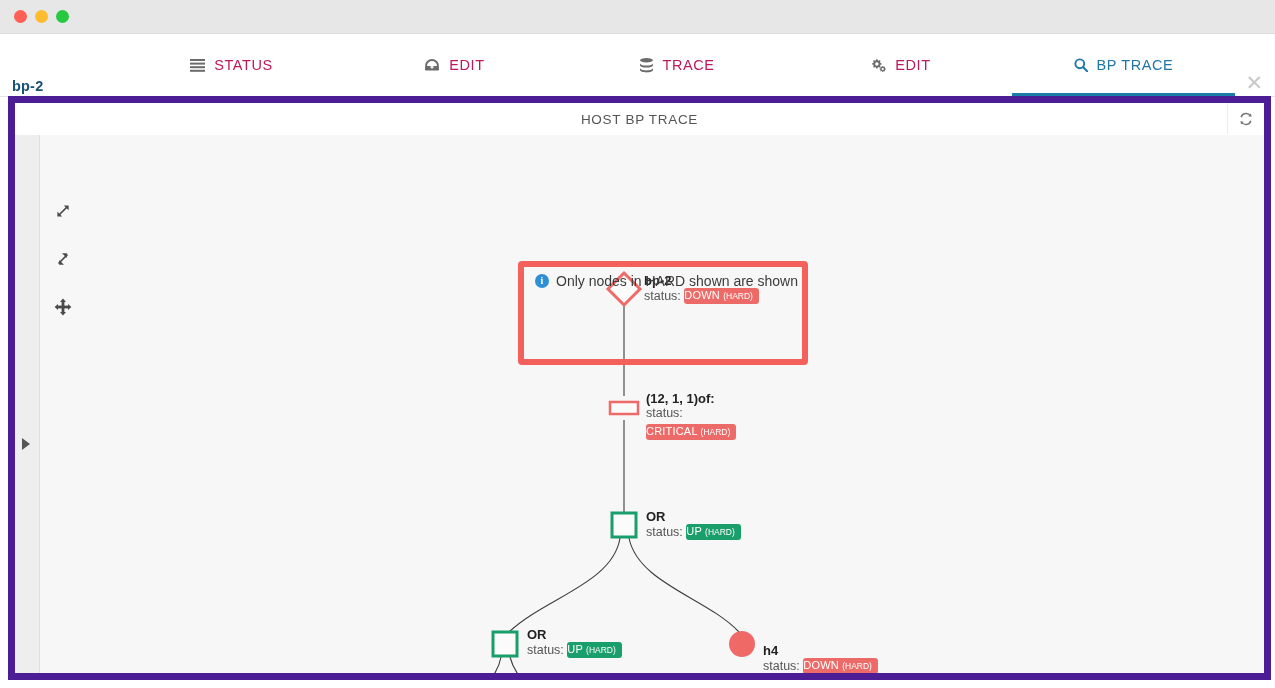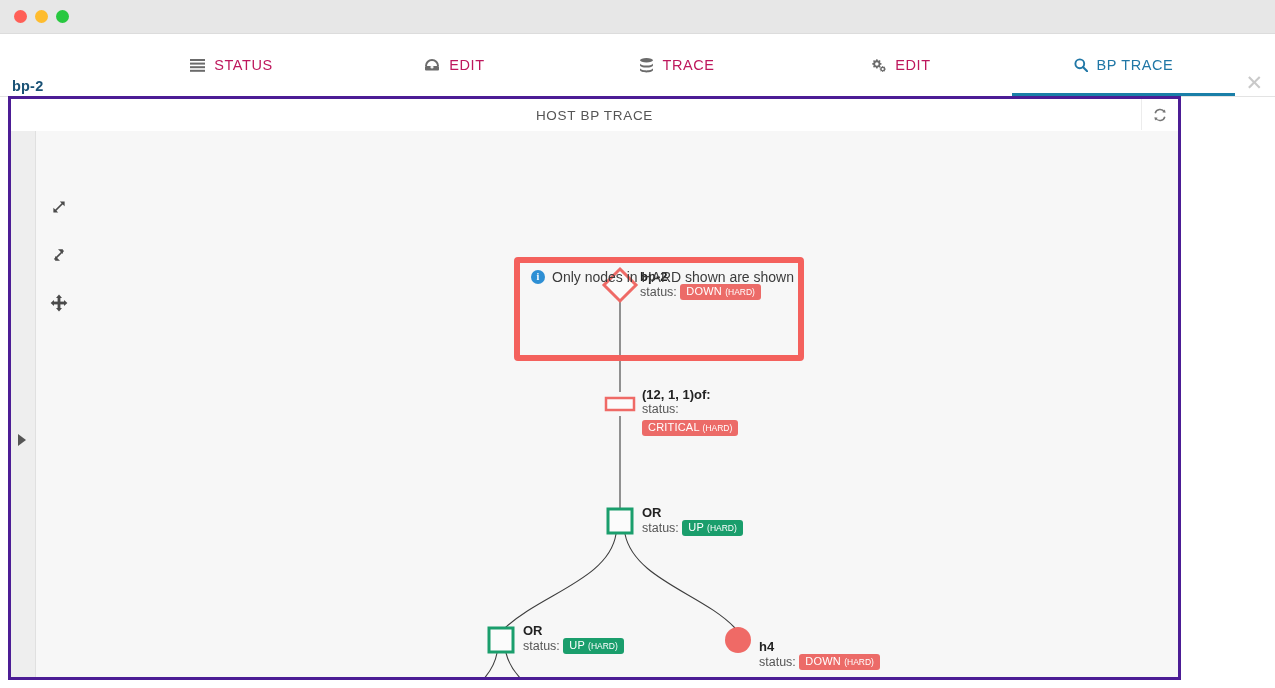--- a/index.html
+++ b/index.html
@@ -48,22 +48,22 @@
   }
   .tab svg{display:block;}
   .navclose{
     position:absolute;right:12px;top:38px;
     font-size:21px;color:#c9c9c9;line-height:1;cursor:pointer;
     font-family:"Liberation Sans",sans-serif;
   }
 
   
   .panel{
-    position:absolute;left:8px;top:96px;width:1173px;height:584px;
-    background:#fff;border:3px solid #4c1d95;box-sizing:border-box;
+    position:absolute;left:8px;top:96px;width:1263px;height:584px;
+    background:#fff;border:7px solid #4c1d95;box-sizing:border-box;
   }
   .panel-head{
     position:relative;height:32px;border-bottom:1px solid #e9abab;
     display:flex;align-items:center;justify-content:center;
     background:#fff;
   }
   .panel-title{
     font-size:13.5px;color:#555;letter-spacing:.7px;
   }
   .refresh-btn{
@@ -91,21 +91,21 @@
 
   .graph{position:absolute;left:24px;top:0;right:0;bottom:0;}
   .graph svg{position:absolute;left:0;top:0;}
 
   
   .nodelabel{position:absolute;font-size:12.5px;color:#2b2b2b;white-space:nowrap;}
   .nodelabel .nm{font-weight:bold;font-size:13px;color:#222;display:block;line-height:15px;}
   .nodelabel .st{color:#555;font-size:12.5px;}
   .badge{
     display:inline-block;color:#fff;border-radius:3px;
-    padding:2px 6px 3px 6px;font-size:11px;line-height:1;letter-spacing:.2px;
+    padding:2px 6px 3px 0;font-size:11px;line-height:1;letter-spacing:.2px;
     vertical-align:1px;
   }
   .badge .sm{font-size:8.5px;letter-spacing:0;}
   .badge.down{background:#ec6b68;}
   .badge.critical{background:#ec6b68;}
   .badge.up{background:#1a9e6c;}
 
   
   .hilite{
     position:absolute;left:503px;top:126px;width:290px;height:104px;

